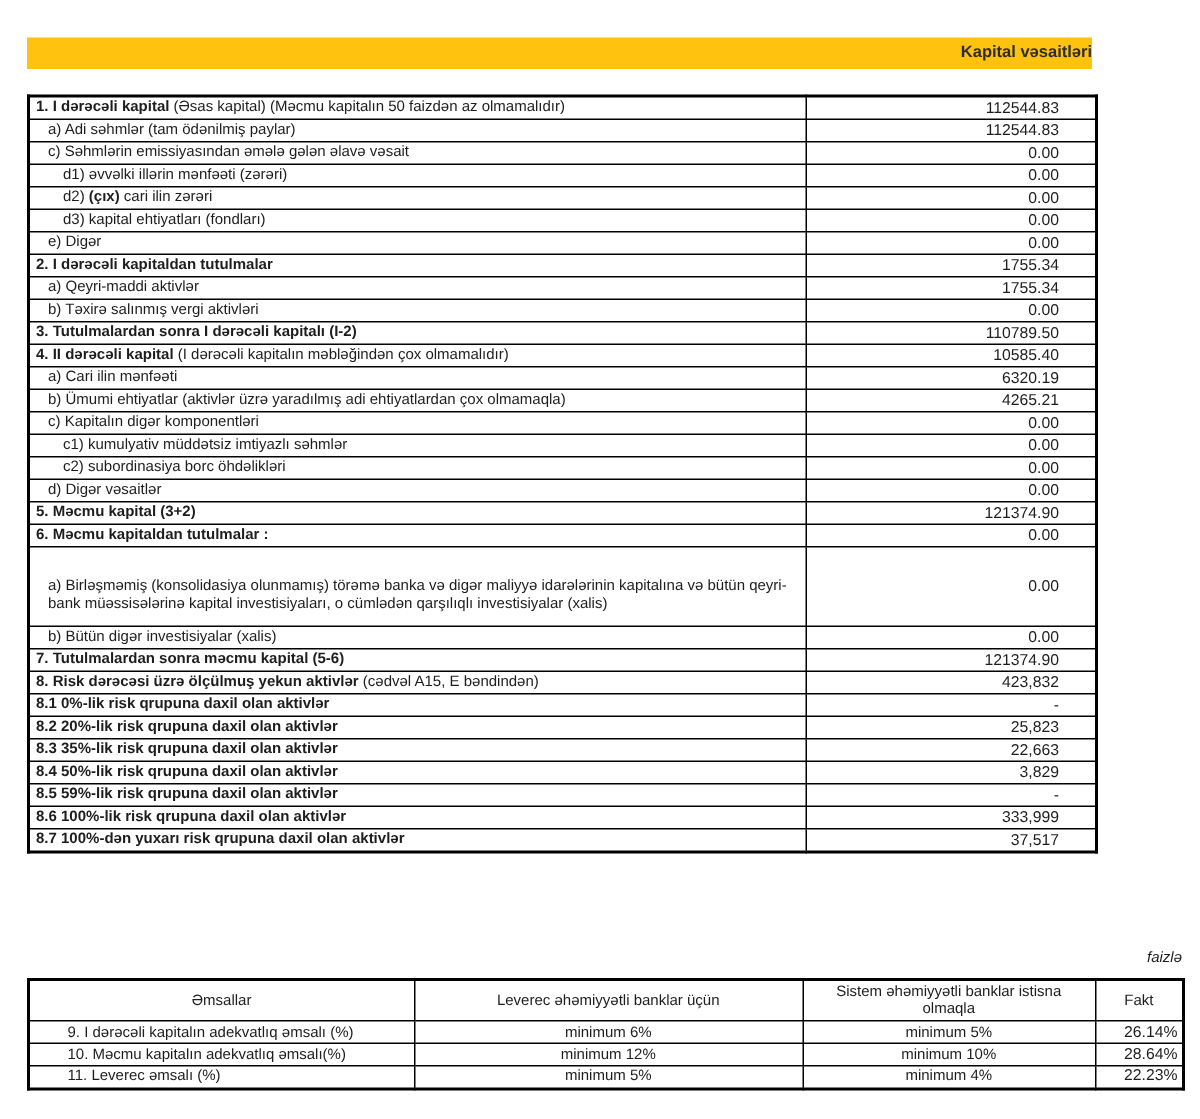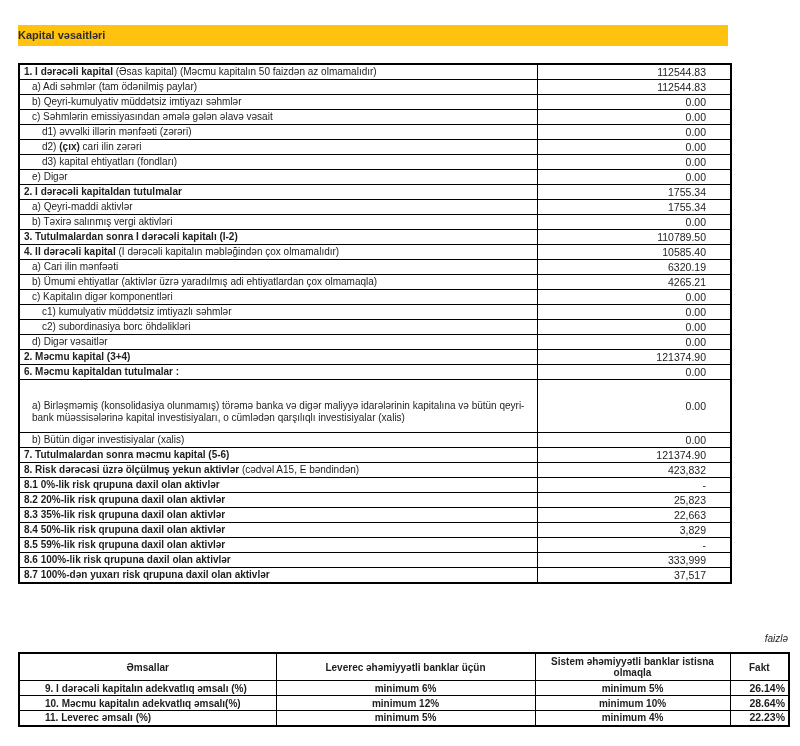--- a/index.html
+++ b/index.html
@@ -9,21 +9,21 @@
     font-family: "Liberation Sans", sans-serif;
     color: #1d1d1d;
     overflow: hidden;
   }
   .page { position: relative; width: 800px; height: 746px; }
 
   .title-bar {
     position: absolute; left: 18px; top: 25px;
     width: 710px; height: 21px;
     background: #FFC20E;
-    text-align: left;
+    text-align: right;
     font-size: 11px; font-weight: bold; color: #2d2d2d;
     line-height: 21px;
   }
 
   table { border-collapse: collapse; table-layout: fixed; }
 
   .main-table {
     position: absolute; left: 18px; top: 63px;
     width: 712px;
     border: 2.5px solid #000;
@@ -52,21 +52,21 @@
 
   .ratios-table {
     position: absolute; left: 18px; top: 652px;
     width: 770px;
     border: 2.5px solid #000;
   }
   .ratios-table th, .ratios-table td {
     border: 1.5px solid #000;
     font-size: 10px;
     line-height: 11px;
-    font-weight: bold;
+    font-weight: normal;
     vertical-align: middle;
   }
   .ratios-table th { height: 27px; text-align: center; padding: 2px 6px; }
   .ratios-table td { height: 15px; padding: 1px 4px; }
   .ratios-table td.c0 { text-align: left; padding-left: 25px; }
   .ratios-table td.c1, .ratios-table td.c2 { text-align: center; }
   .ratios-table td.c3 { text-align: right; padding-right: 3px; font-size: 10.5px; }
 </style>
 </head>
 <body>
@@ -85,24 +85,20 @@
     <tbody id="capital-body">
         <tr>
           <td class="lbl ind0"><span class="b">1. I dərəcəli kapital</span><span> (Əsas kapital) (Məcmu kapitalın 50 faizdən az olmamalıdır)</span></td>
           <td class="val">112544.83</td>
         </tr>
         <tr>
           <td class="lbl ind1"><span>a) Adi səhmlər (tam ödənilmiş paylar)</span></td>
           <td class="val">112544.83</td>
         </tr>
         <tr>
-          <td class="lbl ind1"><span>b) Qeyri-kumulyativ müddətsiz imtiyazı səhmlər</span></td>
-          <td class="val">0.00</td>
-        </tr>
-        <tr>
           <td class="lbl ind1"><span>c) Səhmlərin emissiyasından əmələ gələn əlavə vəsait</span></td>
           <td class="val">0.00</td>
         </tr>
         <tr>
           <td class="lbl ind2"><span>d1) əvvəlki illərin mənfəəti (zərəri)</span></td>
           <td class="val">0.00</td>
         </tr>
         <tr>
           <td class="lbl ind2"><span>d2) </span><span class="b">(çıx)</span><span> cari ilin zərəri</span></td>
           <td class="val">0.00</td>
@@ -153,21 +149,21 @@
         </tr>
         <tr>
           <td class="lbl ind2"><span>c2) subordinasiya borc öhdəlikləri</span></td>
           <td class="val">0.00</td>
         </tr>
         <tr>
           <td class="lbl ind1"><span>d) Digər vəsaitlər</span></td>
           <td class="val">0.00</td>
         </tr>
         <tr>
-          <td class="lbl ind0"><span class="b">2. Məcmu kapital (3+4)</span></td>
+          <td class="lbl ind0"><span class="b">5. Məcmu kapital (3+2)</span></td>
           <td class="val">121374.90</td>
         </tr>
         <tr>
           <td class="lbl ind0"><span class="b">6. Məcmu kapitaldan tutulmalar :</span></td>
           <td class="val">0.00</td>
         </tr>
         <tr class="tall">
           <td class="lbl ind1"><span>a) Birləşməmiş (konsolidasiya olunmamış) törəmə banka və digər maliyyə idarələrinin kapitalına və bütün qeyri-bank müəssisələrinə kapital investisiyaları, o cümlədən qarşılıqlı investisiyalar (xalis)</span></td>
           <td class="val">0.00</td>
         </tr>

